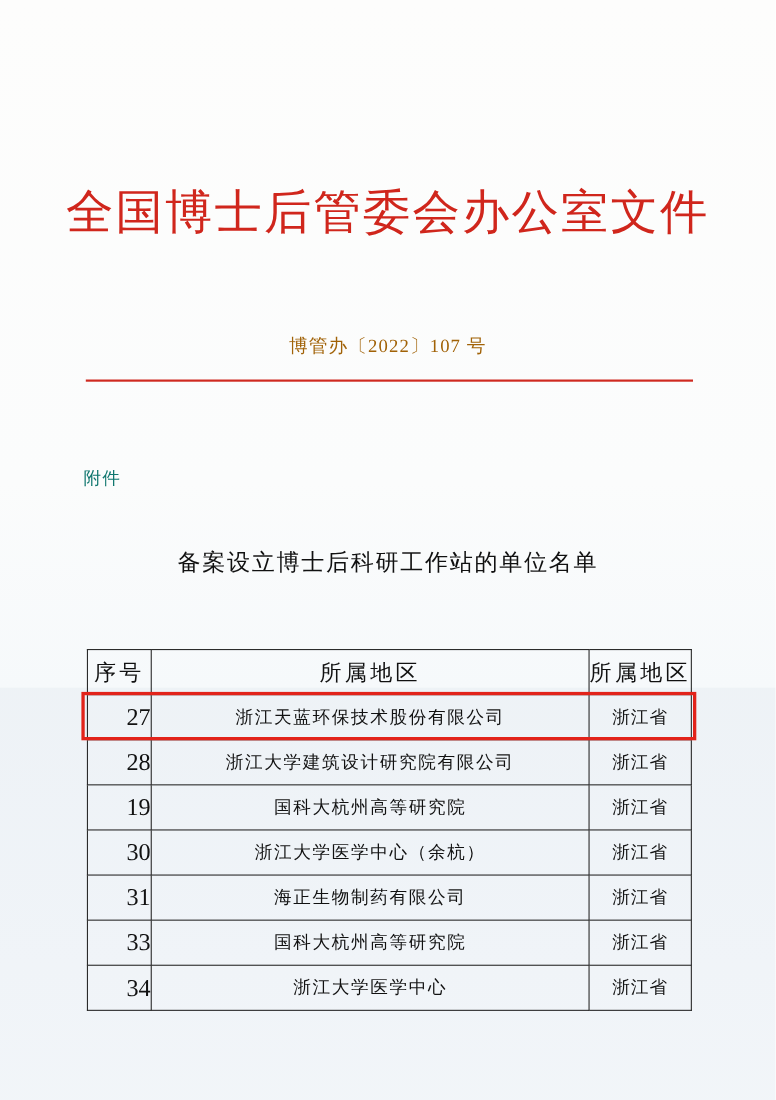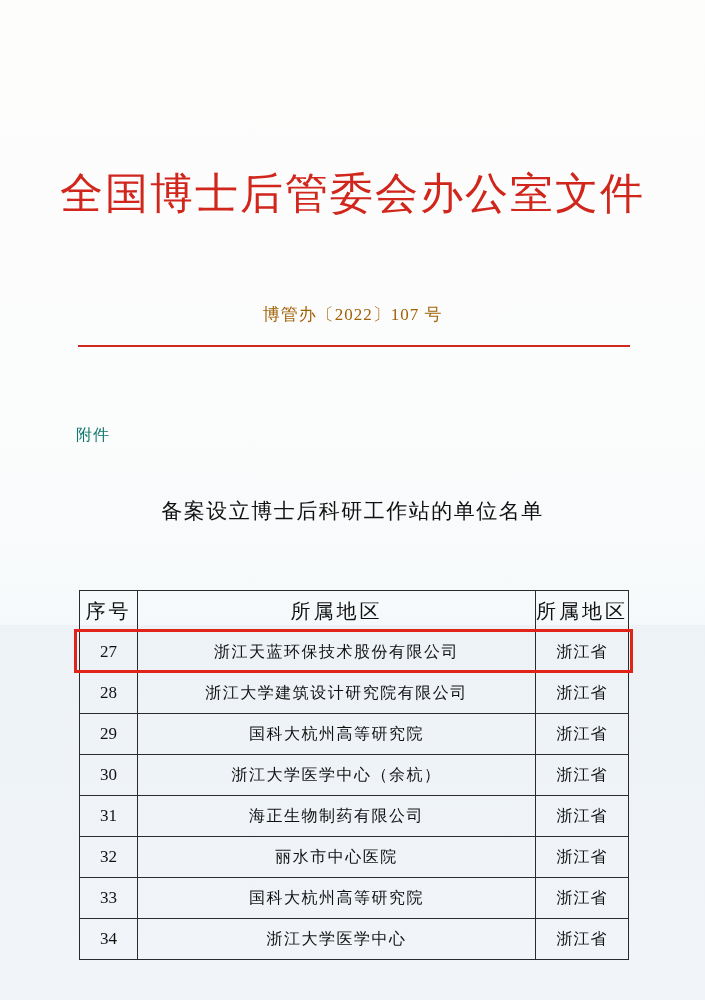--- a/index.html
+++ b/index.html
@@ -126,21 +126,21 @@
     padding: 0;
   }
   table.unit-table th {
     font-size: 20px;
     letter-spacing: 3px;
   }
   .col-no { width: 58px; }
   .col-unit { width: 398px; }
   .col-region { width: 93px; }
 
-  table.unit-table td.cell-no { font-size: 17px; letter-spacing: 0; }
+  table.unit-table td.cell-no { font-size: 22px; letter-spacing: 0; text-align: right; }
   table.unit-table td.cell-unit { letter-spacing: 1.5px; }
   table.unit-table td.cell-region { letter-spacing: 1px; }
 
   
   .highlight-box {
     position: absolute;
     left: 74px;
     top: 629px;
     width: 559px;
     height: 44px;
@@ -189,37 +189,32 @@
           <td class="cell-no">27</td>
           <td class="cell-unit">浙江天蓝环保技术股份有限公司</td>
           <td class="cell-region">浙江省</td>
         </tr>
         <tr>
           <td class="cell-no">28</td>
           <td class="cell-unit">浙江大学建筑设计研究院有限公司</td>
           <td class="cell-region">浙江省</td>
         </tr>
         <tr>
-          <td class="cell-no">29</td>
+          <td class="cell-no">19</td>
           <td class="cell-unit">国科大杭州高等研究院</td>
           <td class="cell-region">浙江省</td>
         </tr>
         <tr>
           <td class="cell-no">30</td>
           <td class="cell-unit">浙江大学医学中心（余杭）</td>
           <td class="cell-region">浙江省</td>
         </tr>
         <tr>
           <td class="cell-no">31</td>
           <td class="cell-unit">海正生物制药有限公司</td>
-          <td class="cell-region">浙江省</td>
-        </tr>
-        <tr>
-          <td class="cell-no">32</td>
-          <td class="cell-unit">丽水市中心医院</td>
           <td class="cell-region">浙江省</td>
         </tr>
         <tr>
           <td class="cell-no">33</td>
           <td class="cell-unit">国科大杭州高等研究院</td>
           <td class="cell-region">浙江省</td>
         </tr>
         <tr>
           <td class="cell-no">34</td>
           <td class="cell-unit">浙江大学医学中心</td>

